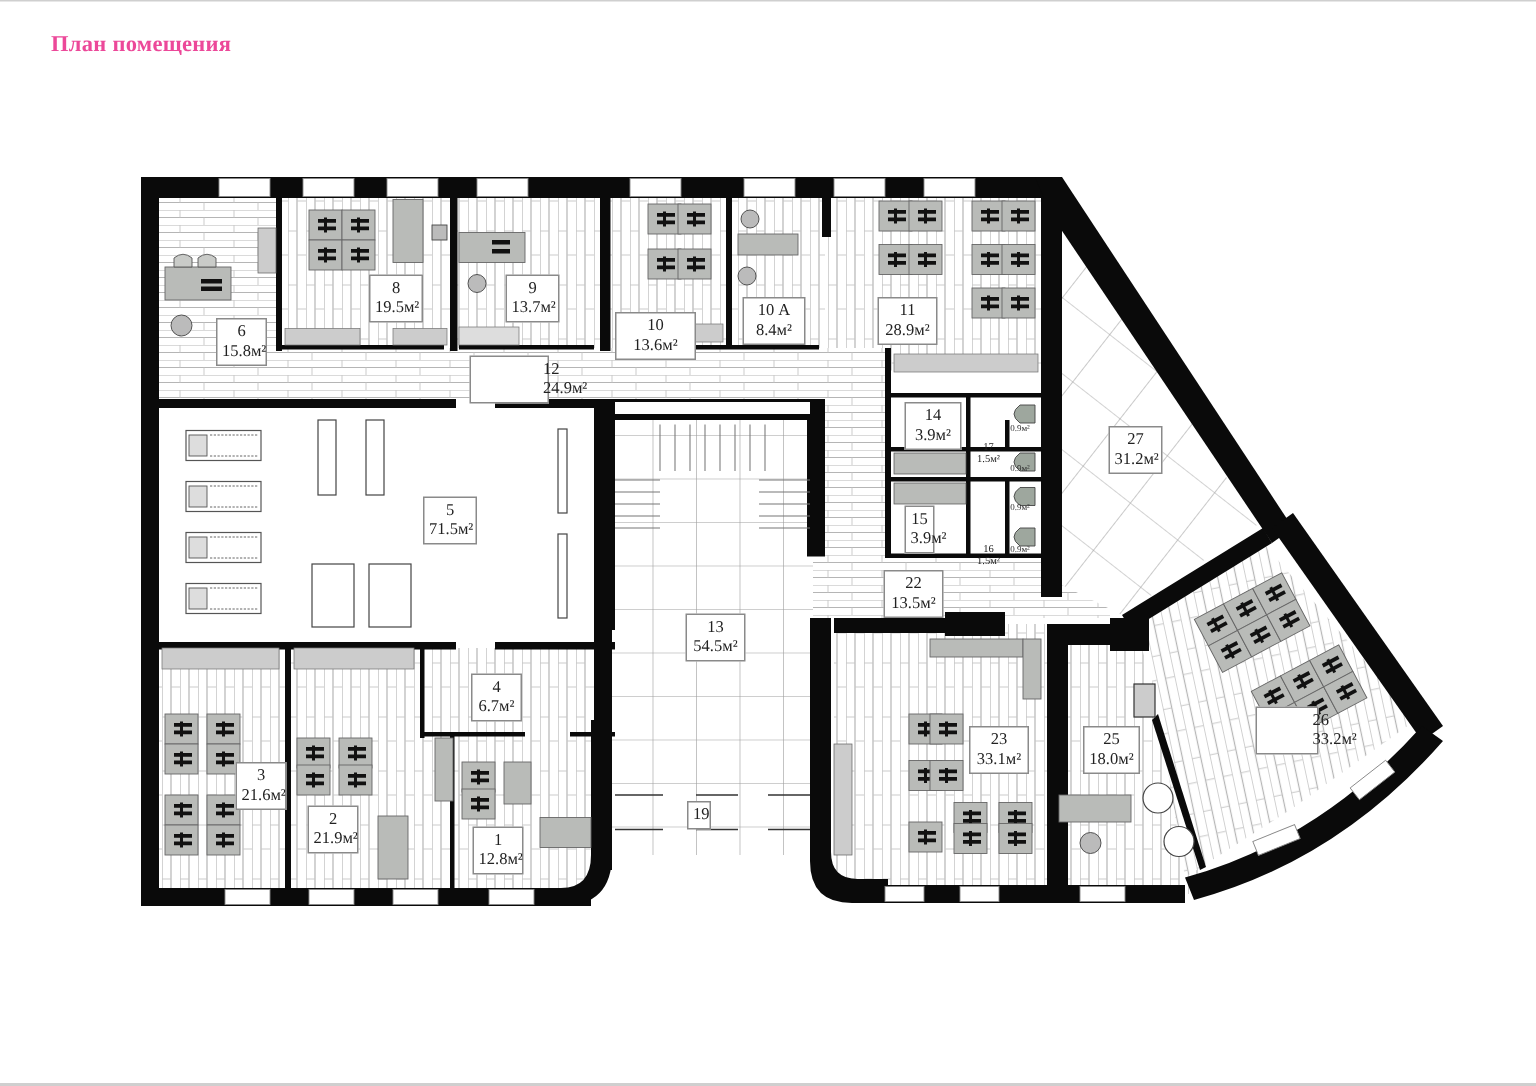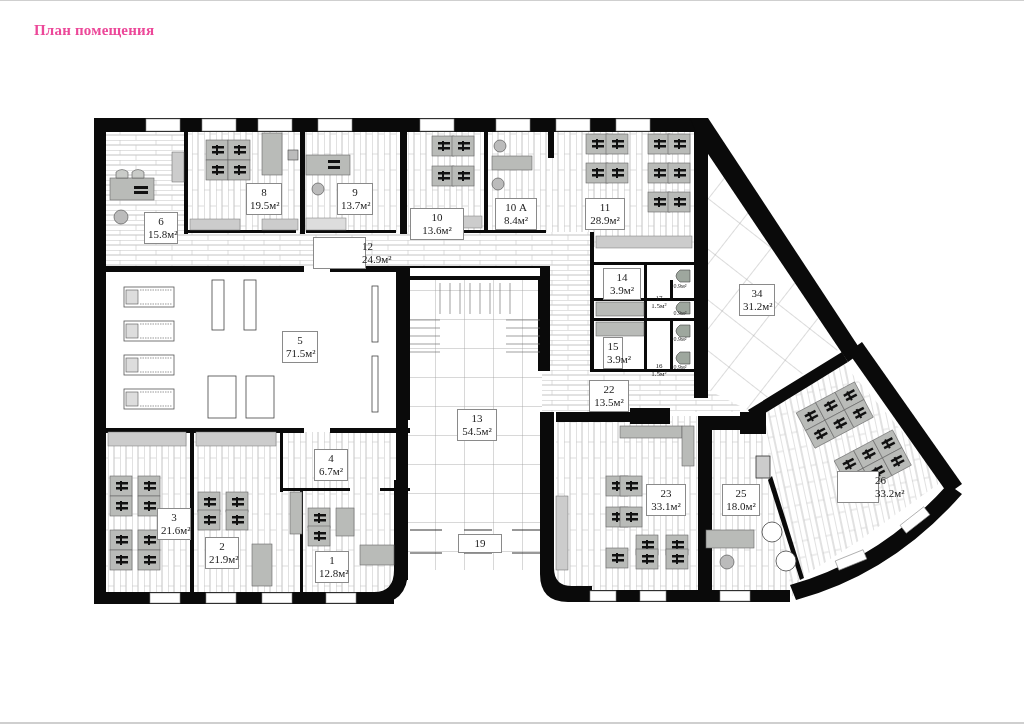--- a/index.html
+++ b/index.html
@@ -370,21 +370,21 @@
     <span class="area">24.9м²</span>
   </div>
 <div class="label" style="left:282px;top:331px;width:36px;">
     <span class="num">5</span>
     <span class="area">71.5м²</span>
   </div>
 <div class="label" style="left:457px;top:409px;width:40px;">
     <span class="num">13</span>
     <span class="area">54.5м²</span>
   </div>
-<div class="label" style="left:458px;top:534px;width:44px;">
+<div class="label" style="left:458px;top:534px;width:16px;">
     <span class="num">19</span>
   </div>
 <div class="label" style="left:603px;top:268px;width:38px;">
     <span class="num">14</span>
     <span class="area">3.9м²</span>
   </div>
 <div class="label" style="left:603px;top:337px;width:20px;">
     <span class="num">15</span>
     <span class="area">3.9м²</span>
   </div>
@@ -406,21 +406,21 @@
     <span class="area">0.9м²</span>
   </div>
 <div class="label tiny" style="left:670px;top:364px;width:20px;">
     <span class="area">0.9м²</span>
   </div>
 <div class="label" style="left:589px;top:380px;width:40px;">
     <span class="num">22</span>
     <span class="area">13.5м²</span>
   </div>
 <div class="label" style="left:739px;top:284px;width:36px;">
-    <span class="num">34</span>
+    <span class="num">27</span>
     <span class="area">31.2м²</span>
   </div>
 <div class="label" style="left:314px;top:449px;width:34px;">
     <span class="num">4</span>
     <span class="area">6.7м²</span>
   </div>
 <div class="label" style="left:157px;top:508px;width:34px;">
     <span class="num">3</span>
     <span class="area">21.6м²</span>
   </div>

